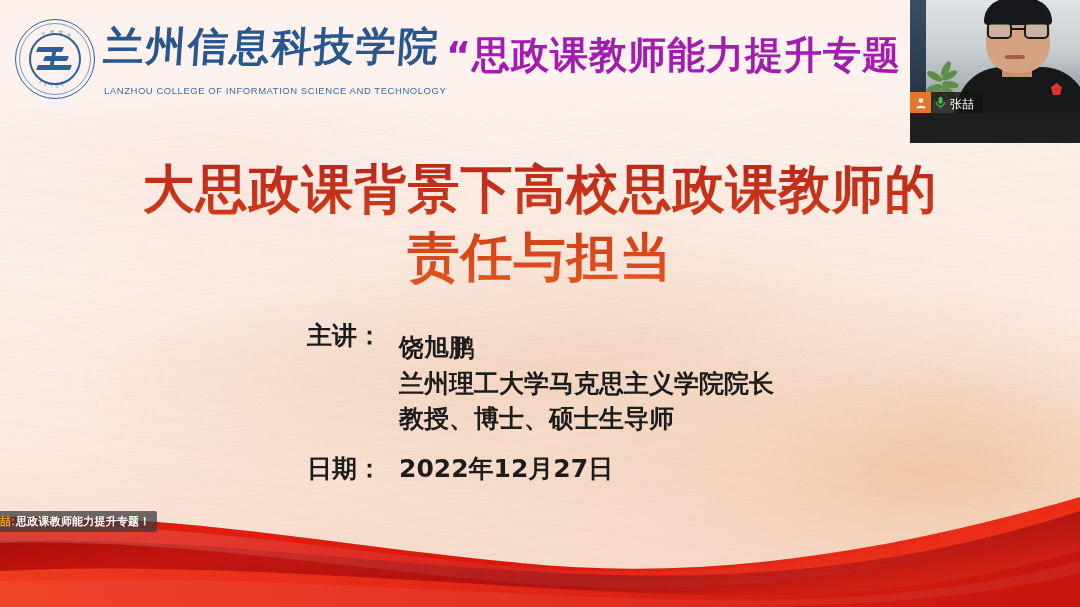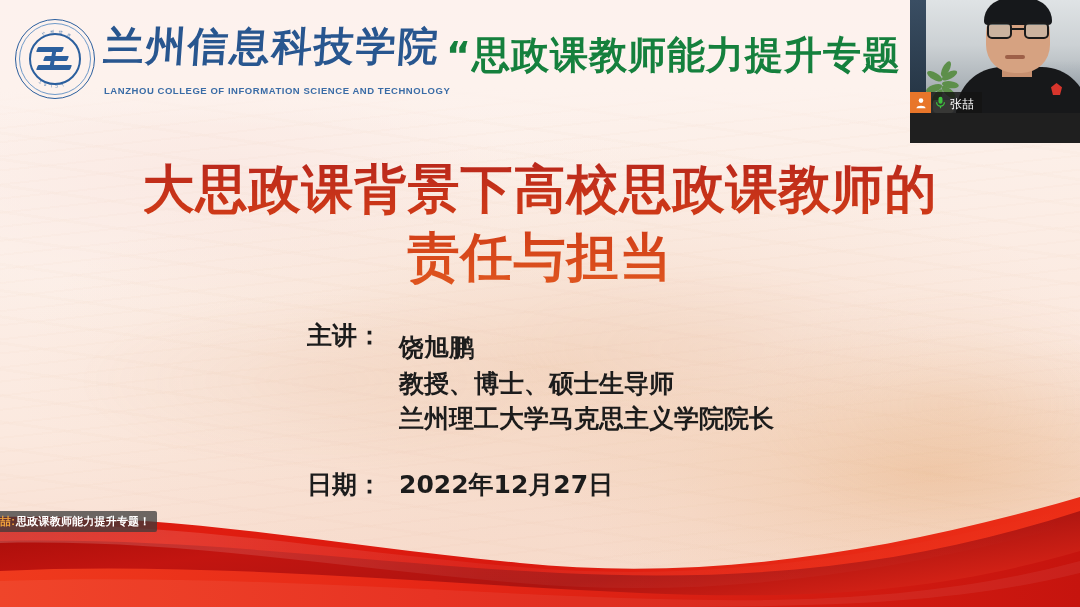--- a/index.html
+++ b/index.html
@@ -117,35 +117,35 @@
     font-size: 40px;
     line-height: 1.08;
     color: #28568f;
     letter-spacing: 2px;
     white-space: nowrap;
     transform: skewX(-4deg);
   }
   .logo-en {
     margin-top: 17px;
     font-size: 9.5px;
-    font-weight: 700;
+    font-weight: 400;
     letter-spacing: .55px;
     color: #3a6ca6;
     white-space: nowrap;
   }
 
   .header-title {
     position: absolute;
     left: 446px; top: 36px;
     font-family: "DejaVu Sans", "Liberation Sans", sans-serif;
     font-weight: 700;
     font-size: 38px;
     line-height: 1;
     letter-spacing: 1px;
-    color: #15803d;
+    color: #a21caf;
     white-space: nowrap;
   }
 
   
   .main-title {
     position: absolute;
     left: 0; right: 0; top: 156px;
     text-align: center;
     font-family: "DejaVu Sans", "Liberation Sans", sans-serif;
     font-weight: 700;
@@ -167,21 +167,21 @@
     left: 307px; top: 318px;
     color: #1c1c1c;
     font-family: "DejaVu Sans", "Liberation Sans", sans-serif;
     font-weight: 700;
     font-size: 25px;
     line-height: 1.42;
   }
   .info-row { display: flex; }
   .info-label { width: 92px; flex: 0 0 auto; }
   .info-lines { display: block; margin-top: 12px; }
-  .info-date { margin-top: 30px; display: flex; }
+  .info-date { margin-top: 14px; display: flex; }
 
   
   .ribbon-wrap {
     position: absolute;
     left: 0; right: 0; bottom: 0; height: 118px;
     overflow: hidden;
   }
   .ribbon-wrap svg { display: block; width: 100%; height: 100%; }
 
   
@@ -406,22 +406,22 @@
   <div class="main-title">
     <span>大思政课背景下高校思政课教师的</span>
     <span class="l2">责任与担当</span>
   </div>
 
   <div class="info-block">
     <div class="info-row">
       <div class="info-label">主讲：</div>
       <div class="info-lines">
         <div>饶旭鹏</div>
+        <div>兰州理工大学马克思主义学院院长</div>
         <div>教授、博士、硕士生导师</div>
-        <div>兰州理工大学马克思主义学院院长</div>
       </div>
     </div>
     <div class="info-date">
       <div class="info-label">日期：</div>
       <div>2022年12月27日</div>
     </div>
   </div>
 
   <div class="ribbon-wrap">
     <svg viewBox="0 0 1080 118" preserveAspectRatio="none">

